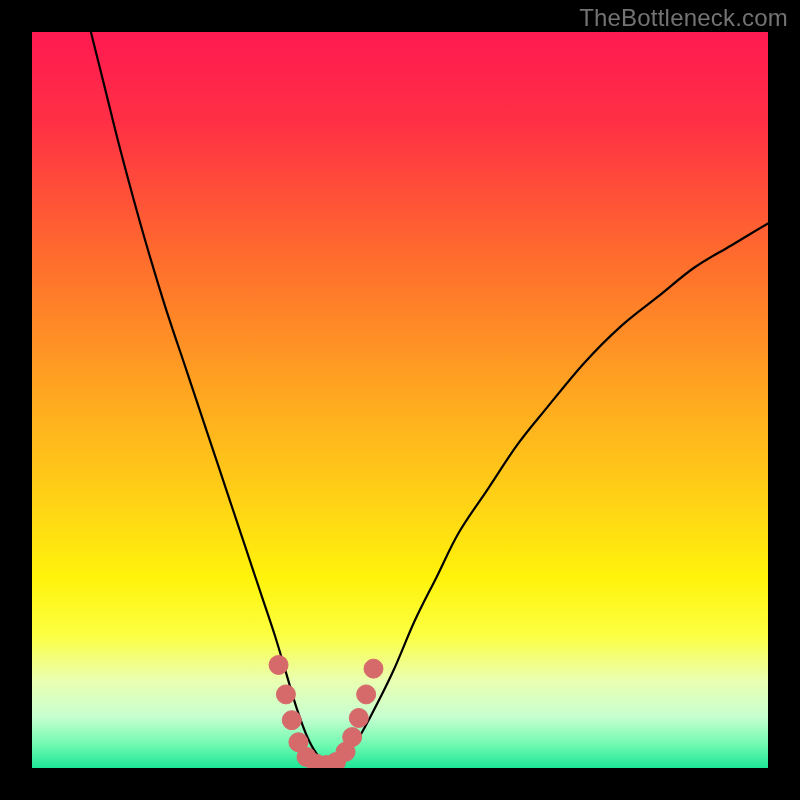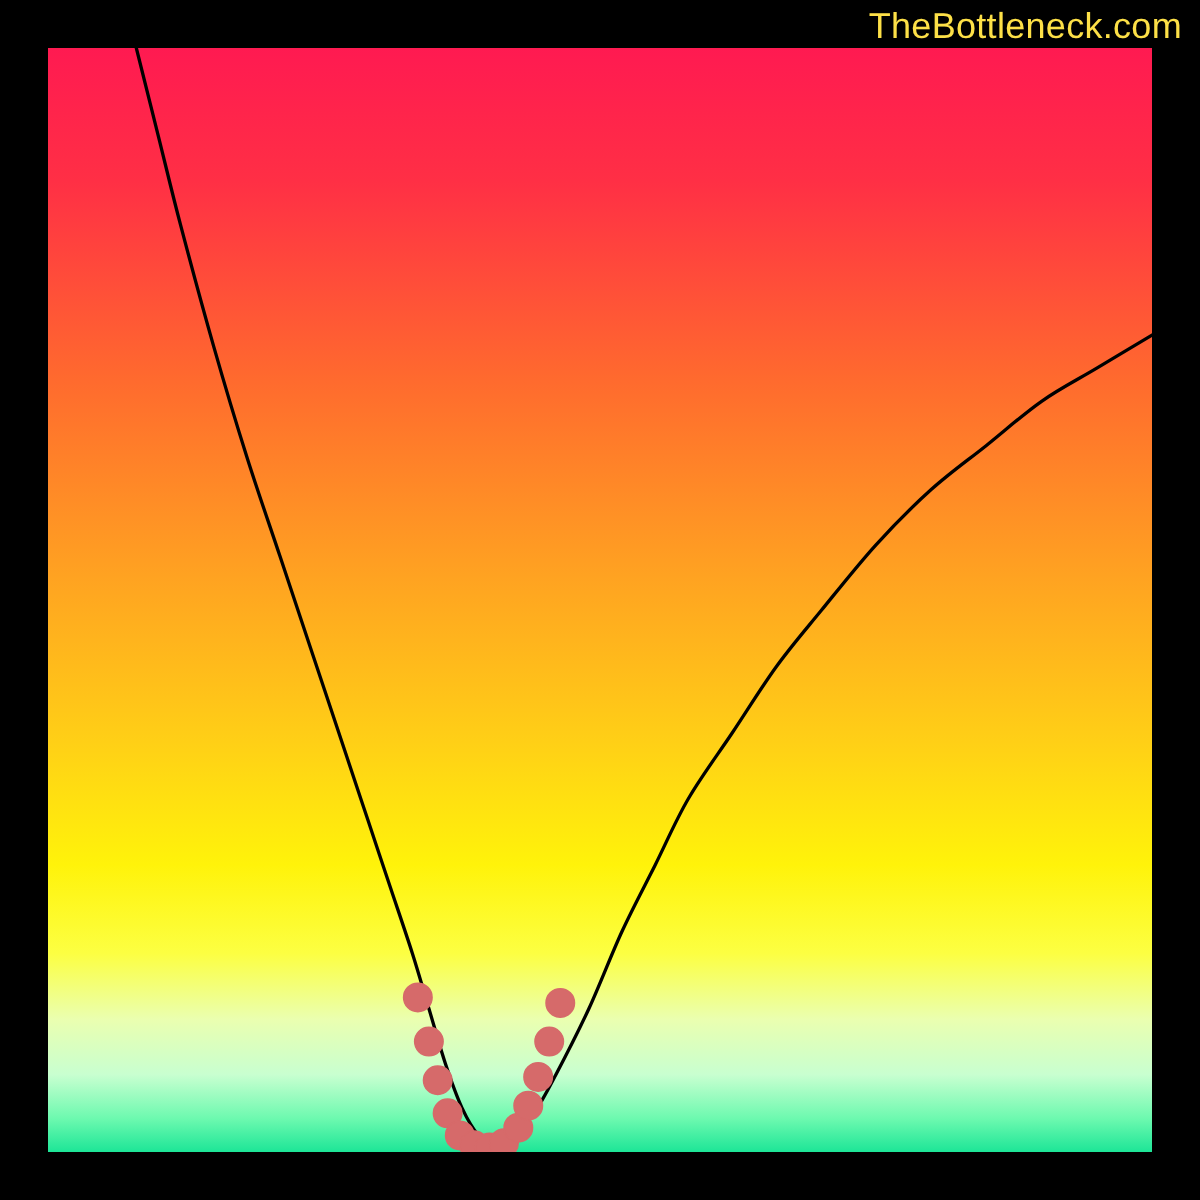--- a/index.html
+++ b/index.html
@@ -21,21 +21,21 @@
     left: 32px;
     top: 32px;
     width: 736px;
     height: 736px;
     overflow: hidden;
   }
   .watermark {
     position: absolute;
     top: 4px;
     right: 12px;
-    color: #fde047;
+    color: #737373;
     font-size: 24px;
     font-weight: 500;
     letter-spacing: 0.2px;
     z-index: 10;
   }
   svg {
     display: block;
   }
 </style>
 </head>

